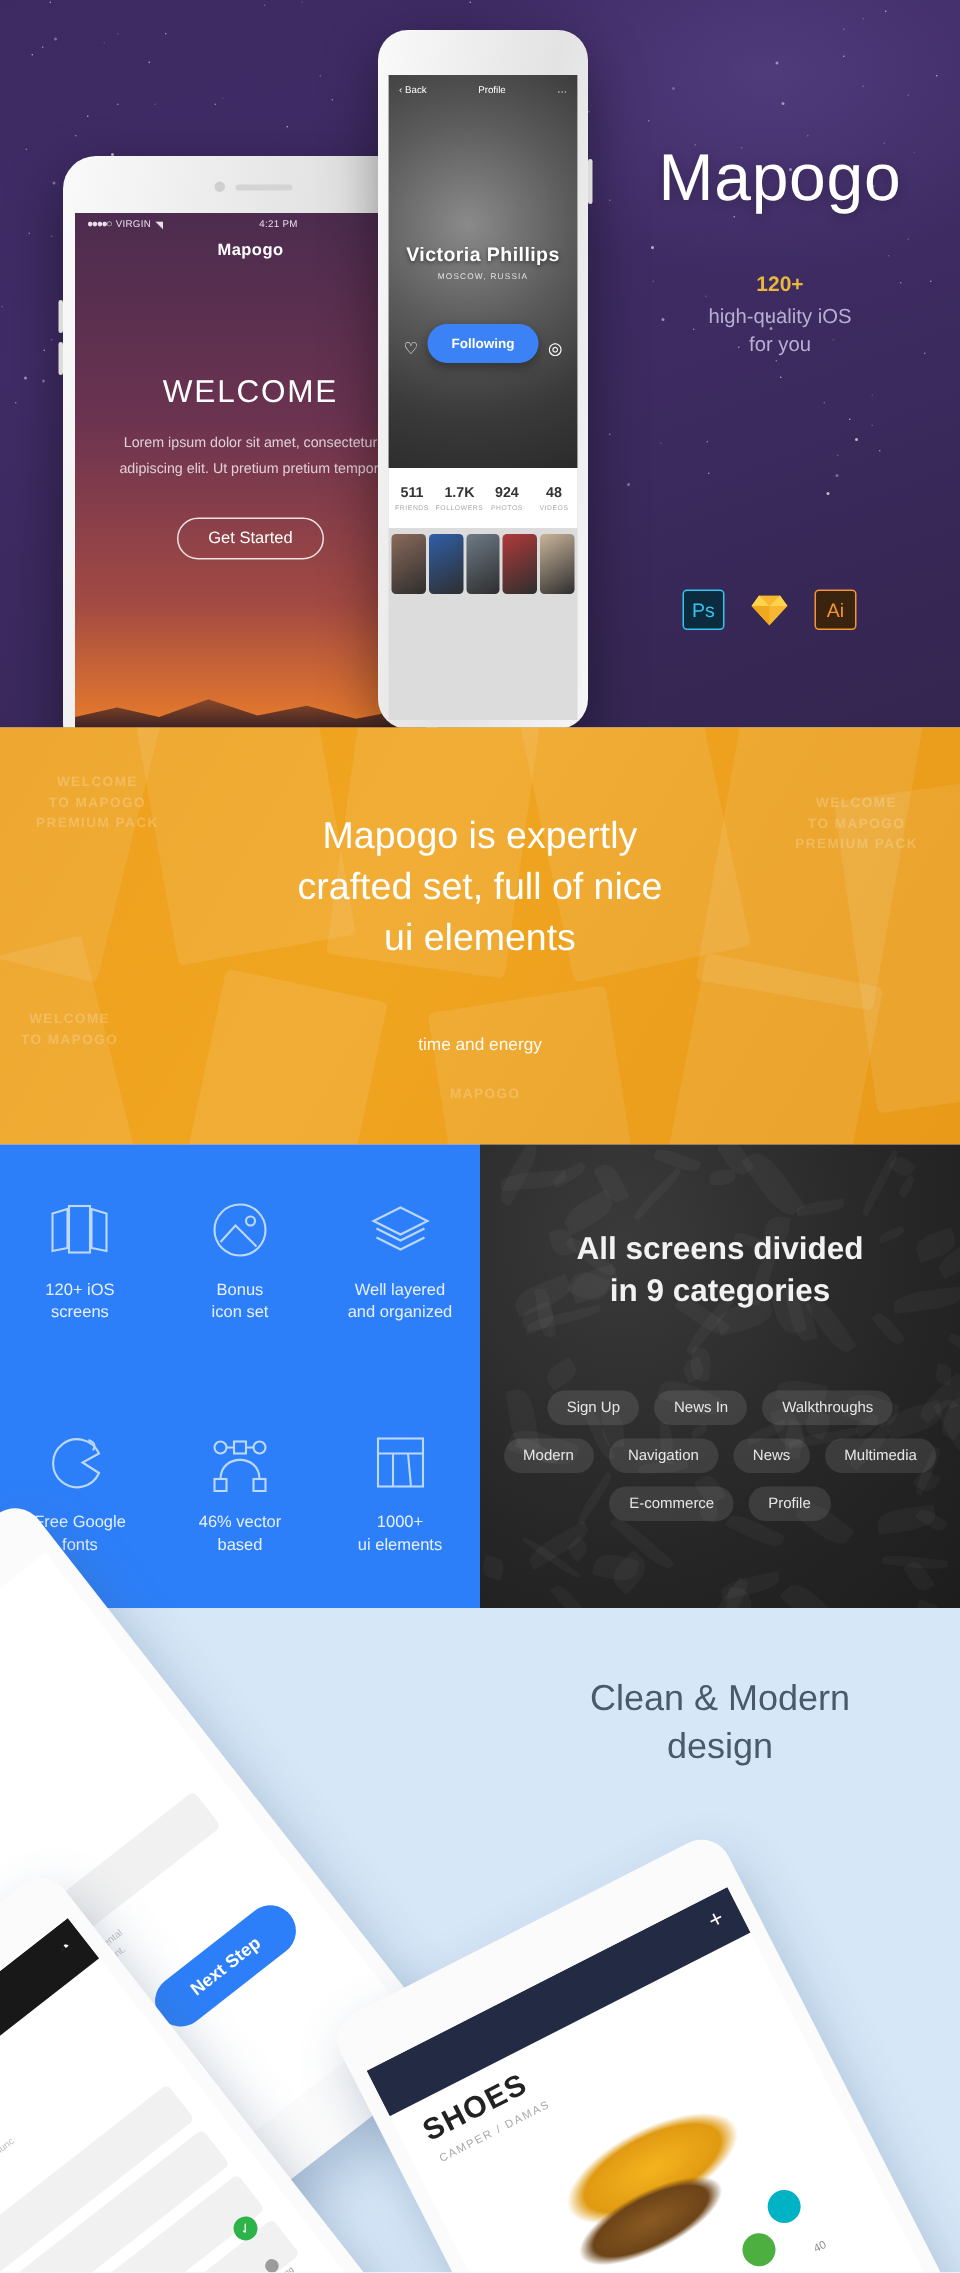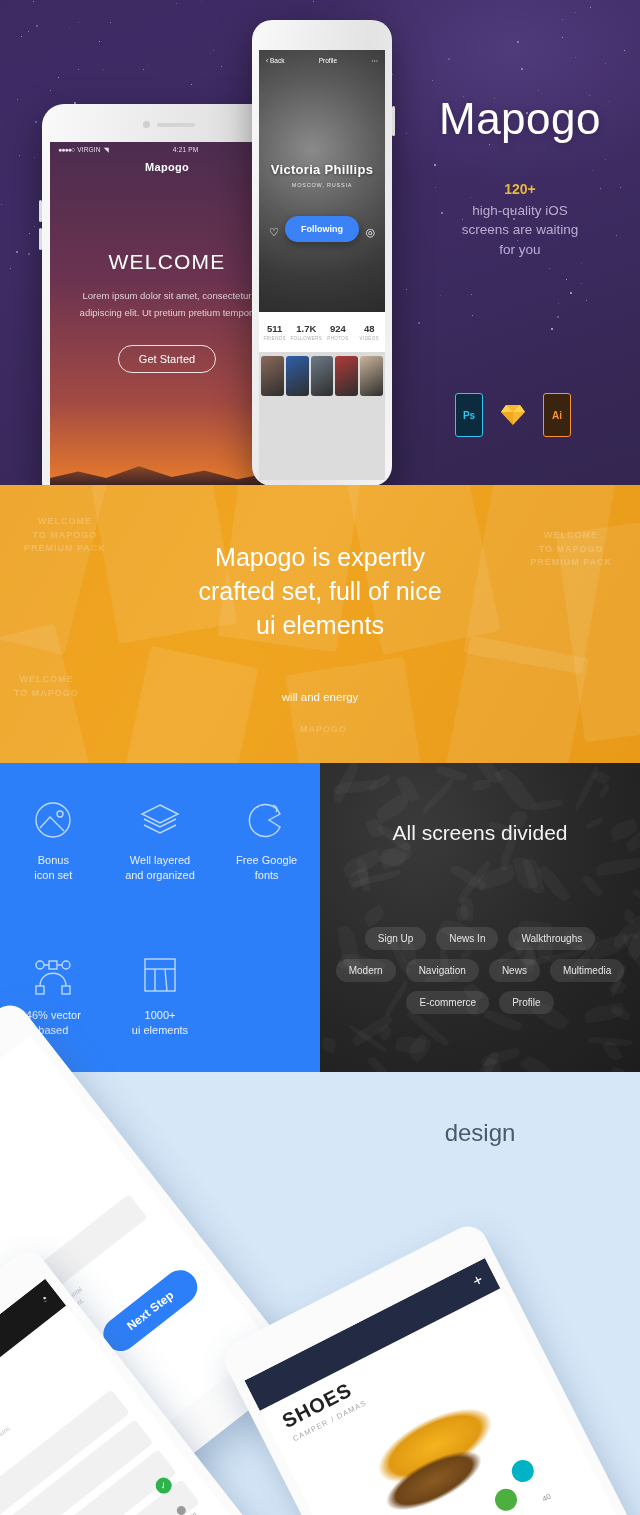--- a/index.html
+++ b/index.html
@@ -31,23 +31,23 @@
   .hero-count {
     margin-top:38px; color:#e8b73c; font-size:14px; font-weight:600;
   }
   .hero-sub {
     margin-top:4px; color:#b9aed1; font-size:13.5px; line-height:1.45;
   }
   .badges {
     position:absolute; left:455px; top:393px; display:flex; gap:16px;
   }
   .badge {
-    width:28px; height:44px; border-radius:3px; display:flex;
+    width:28px; height:27px; border-radius:3px; display:flex;
     align-items:center; justify-content:center;
-    font-size:10px; font-weight:700;
+    font-size:13px; font-weight:400;
   }
   .badge-ps { background:#0d2b3e; border:1.5px solid #31c5f0; color:#31c5f0; }
   .badge-ai { background:#3a2410; border:1.5px solid #f79433; color:#f79433; }
   .badge-sketch { background:transparent; }
 
   
   .phone-shell {
     position:absolute; background:linear-gradient(100deg,#fafafa,#e3e3e3 55%,#f6f6f6);
     border-radius:22px; box-shadow:0 14px 38px rgba(0,0,0,.42);
   }
@@ -166,21 +166,21 @@
 
   .darkpanel {
     position:absolute; left:320px; top:763px; width:320px; height:309px;
     background:
       radial-gradient(ellipse at 30% 20%, #3a3a3a, #262626 60%, #1d1d1d 100%);
     overflow:hidden;
   }
   .leaf { position:absolute; background:rgba(255,255,255,.035); border-radius:50% 6% 50% 6%; }
   .dark-h {
     position:absolute; left:0; top:56px; width:100%; text-align:center;
-    color:#f2f2f2; font-size:21px; line-height:1.35; font-weight:400;
+    color:#f2f2f2; font-size:21px; line-height:1.35; font-weight:700;
   }
   .chips {
     position:absolute; left:14px; top:164px; width:292px;
     display:flex; flex-wrap:wrap; gap:9px 10px; justify-content:center;
   }
   .chip {
     background:rgba(255,255,255,.1); color:#e6e6e6; font-size:10px;
     padding:6px 13px; border-radius:13px; white-space:nowrap;
   }
 
@@ -466,21 +466,20 @@
       <div class="sidebtn" style="right:-3px;top:86px;width:3px;height:30px;"></div>
     </div>
 
     <div class="hero-right">
       <div class="hero-title">
         <div>Mapogo</div>
       </div>
       <div class="hero-count">120+</div>
       <div class="hero-sub">
         <div>high-quality iOS</div>
-        <div>screens are waiting</div>
         <div>for you</div>
       </div>
     </div>
 
     <div class="badges">
       <div class="badge badge-ps">Ps</div>
       <div class="badge badge-sketch">
         <svg width="26" height="24" viewBox="0 0 26 24">
           <polygon points="6,2 20,2 25,9 13,22 1,9" fill="#f5b game"></polygon>
           <polygon points="6,2 20,2 25,9 13,22 1,9" fill="#f7b733"></polygon>
@@ -510,28 +509,41 @@
     <div class="ghost-label" style="right:28px;top:44px;">WELCOME<br>TO MAPOGO<br>PREMIUM PACK</div>
     <div class="ghost-label" style="left:14px;top:188px;">WELCOME<br>TO MAPOGO</div>
     <div class="ghost-label" style="left:300px;top:238px;">MAPOGO</div>
     <div class="orange-content">
       <div class="orange-h">
         <div>Mapogo is expertly</div>
         <div>crafted set, full of nice</div>
         <div>ui elements</div>
       </div>
       <div class="orange-p">
-        <div>will and energy</div>
+        <div>time and energy</div>
       </div>
     </div>
   </div>
 
   <div class="bluepanel">
     <div class="feat-grid">
 
+      <div class="feat">
+        <div class="feat-ic">
+          <svg width="44" height="38" viewBox="0 0 44 38" fill="none" stroke="#bcd8ff" stroke-width="1.4">
+            <path d="M4 8 L14 5 L14 31 L4 33 Z"></path>
+            <rect x="15" y="3" width="14" height="31"></rect>
+            <path d="M30 5 L40 8 L40 33 L30 31 Z"></path>
+          </svg>
+        </div>
+        <div class="feat-lb">
+          <div>120+ iOS</div>
+          <div>screens</div>
+        </div>
+      </div>
 
       <div class="feat">
         <div class="feat-ic">
           <svg width="40" height="40" viewBox="0 0 40 40" fill="none" stroke="#bcd8ff" stroke-width="1.4">
             <circle cx="20" cy="20" r="17"></circle>
             <circle cx="27" cy="14" r="3"></circle>
             <path d="M7 28 L17 17 L31 31"></path>
           </svg>
         </div>
         <div class="feat-lb">
@@ -691,37 +703,39 @@
         <div class="leaf" style="width: 40.5457px; height: 7.65553px; left: 309.917px; top: 134.933px; transform: rotate(37.3834deg);"></div>
         <div class="leaf" style="width: 34.7472px; height: 16.3671px; left: 55.046px; top: 36.9697px; transform: rotate(151.412deg);"></div>
         <div class="leaf" style="width: 38.3863px; height: 17.099px; left: 270.127px; top: 174.511px; transform: rotate(163.99deg);"></div>
         <div class="leaf" style="width: 16.6439px; height: 8.72993px; left: 250.155px; top: 183.352px; transform: rotate(146.554deg);"></div>
         <div class="leaf" style="width: 14.0552px; height: 12.5876px; left: 291.206px; top: 217.555px; transform: rotate(32.2565deg);"></div>
         <div class="leaf" style="width: 46.4545px; height: 17.7081px; left: 18.9754px; top: 192.899px; transform: rotate(18.5794deg);"></div>
         <div class="leaf" style="width: 43.9085px; height: 7.43635px; left: 267.696px; top: 275.282px; transform: rotate(6.8204deg);"></div>
       </div>
     <div class="dark-h">
       <div>All screens divided</div>
+      <div>in 9 categories</div>
     </div>
     <div class="chips" id="chips">
         <div class="chip">Sign Up</div>
         <div class="chip">News In</div>
         <div class="chip">Walkthroughs</div>
         <div class="chip">Modern</div>
         <div class="chip">Navigation</div>
         <div class="chip">News</div>
         <div class="chip">Multimedia</div>
         <div class="chip">E-commerce</div>
         <div class="chip">Profile</div>
       </div>
   </div>
 
   <div class="pale"></div>
 
   <div class="clean-h">
+    <div>Clean &amp; Modern</div>
     <div>design</div>
   </div>
 
   <div class="mock mk1">
     <div class="mscreen">
 
       <div class="av-circle">
         
         
         

